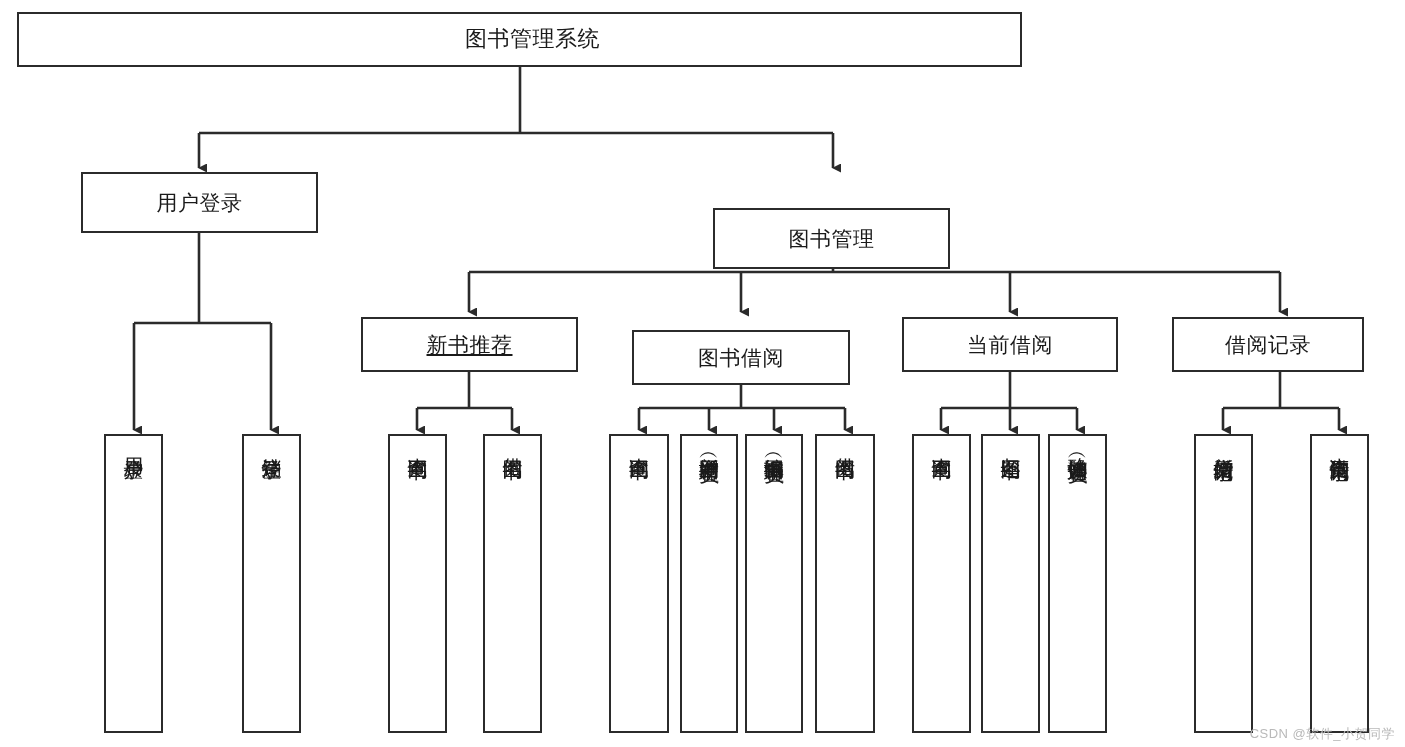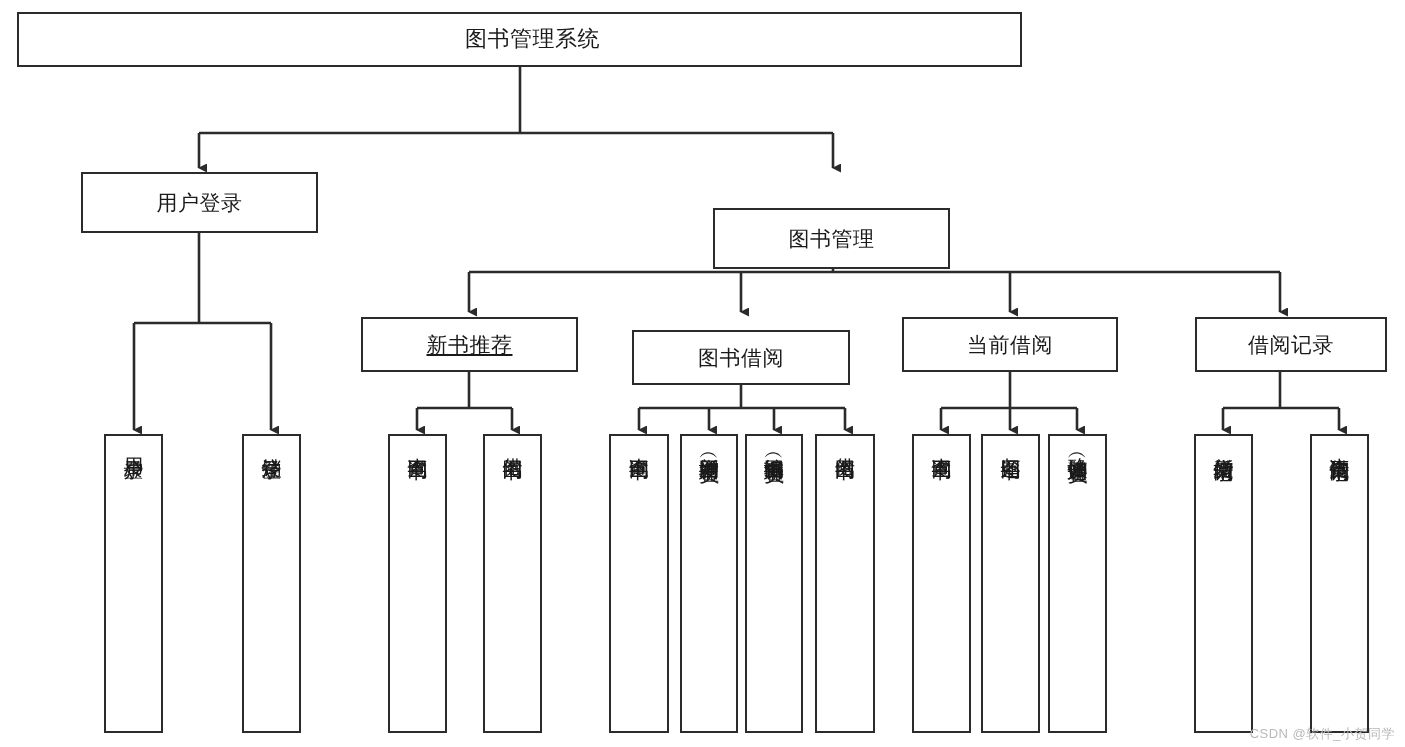--- a/index.html
+++ b/index.html
@@ -122,21 +122,21 @@
   </svg>
 
   <div class="node horiz root" style="left:17px; top:12px; width:1005px; height:55px;padding-left:26px;">图书管理系统</div>
 
   <div class="node horiz" style="left:81px; top:172px; width:237px; height:61px;">用户登录</div>
   <div class="node horiz" style="left:713px; top:172px; width:237px; height:61px;margin-top:36px;">图书管理</div>
 
   <div class="node horiz" style="left:361px; top:317px; width:217px; height:55px;text-decoration:underline;">新书推荐</div>
   <div class="node horiz" style="left:632px; top:330px; width:218px; height:55px;">图书借阅</div>
   <div class="node horiz" style="left:902px; top:317px; width:216px; height:55px;">当前借阅</div>
-  <div class="node horiz" style="left:1172px; top:317px; width:192px; height:55px;margin-left:23px;">借阅记录</div>
+  <div class="node horiz" style="left:1172px; top:317px; width:192px; height:55px;">借阅记录</div>
 
   <div class="node vert" style="left:104px; top:434px; width:59px; height:299px;">用户登录</div>
   <div class="node vert" style="left:242px; top:434px; width:59px; height:299px;">注销登录</div>
 
   <div class="node vert" style="left:388px; top:434px; width:59px; height:299px;">查询图书</div>
   <div class="node vert" style="left:483px; top:434px; width:59px; height:299px;">借阅图书</div>
 
   <div class="node vert" style="left:609px; top:434px; width:60px; height:299px;">查询图书</div>
   <div class="node vert" style="left:680px; top:434px; width:58px; height:299px;">新增图书（管理员）</div>
   <div class="node vert" style="left:745px; top:434px; width:58px; height:299px;">编辑图书（管理员）</div>

